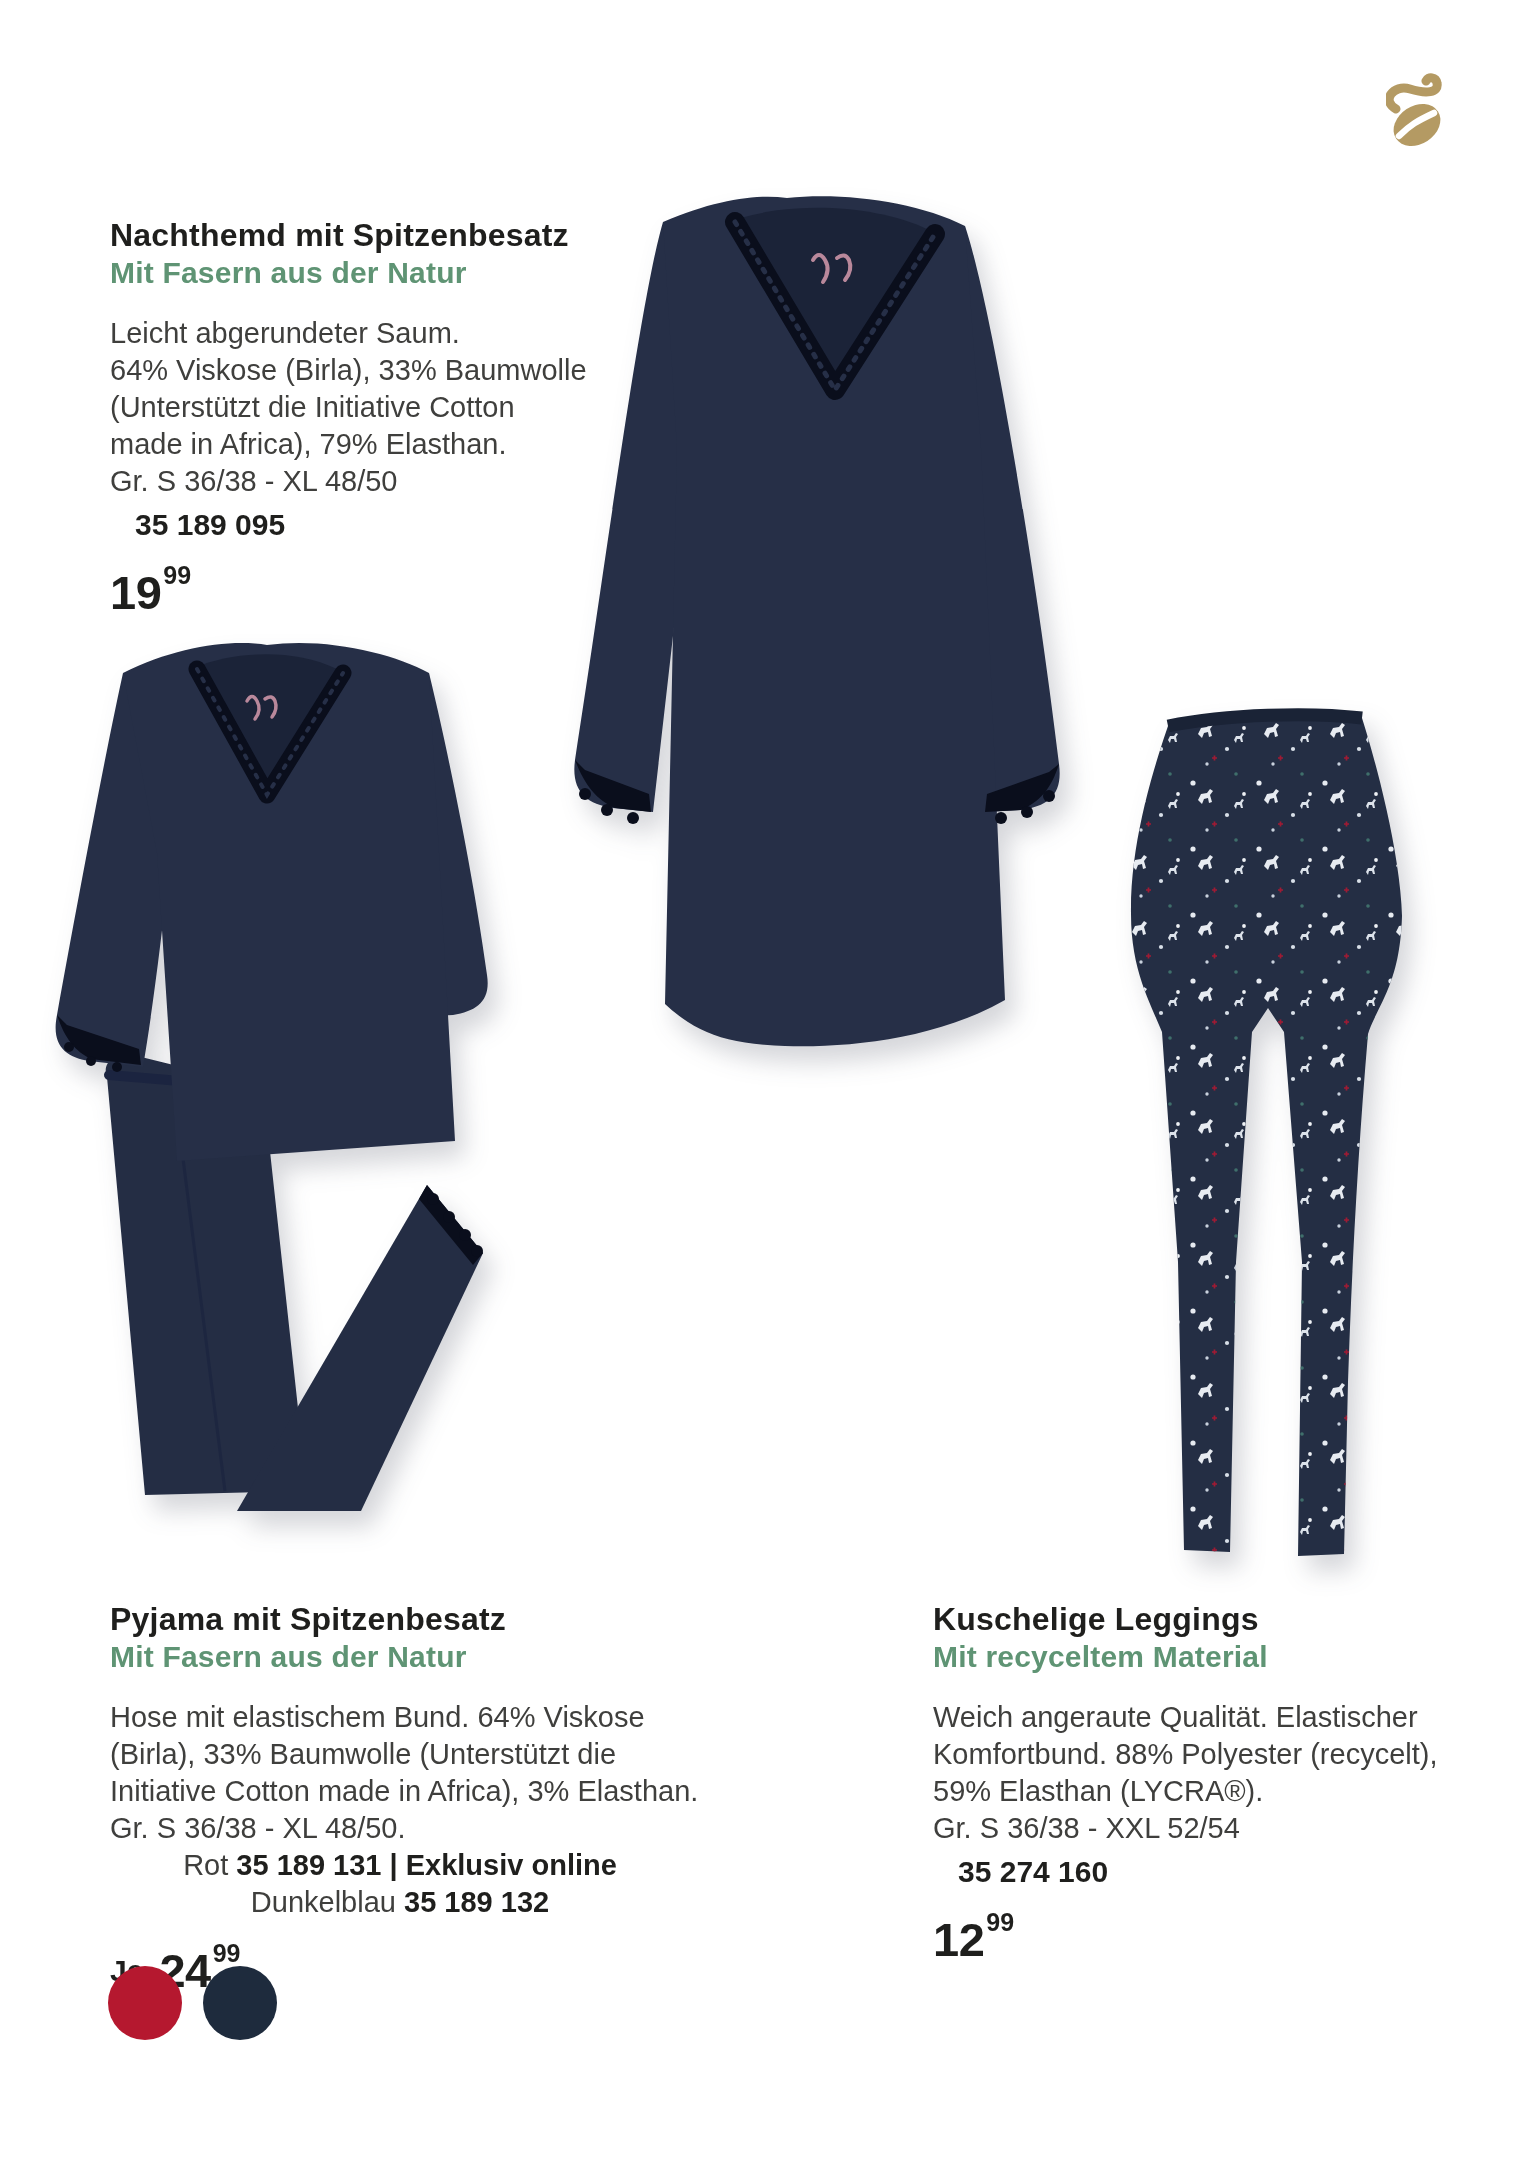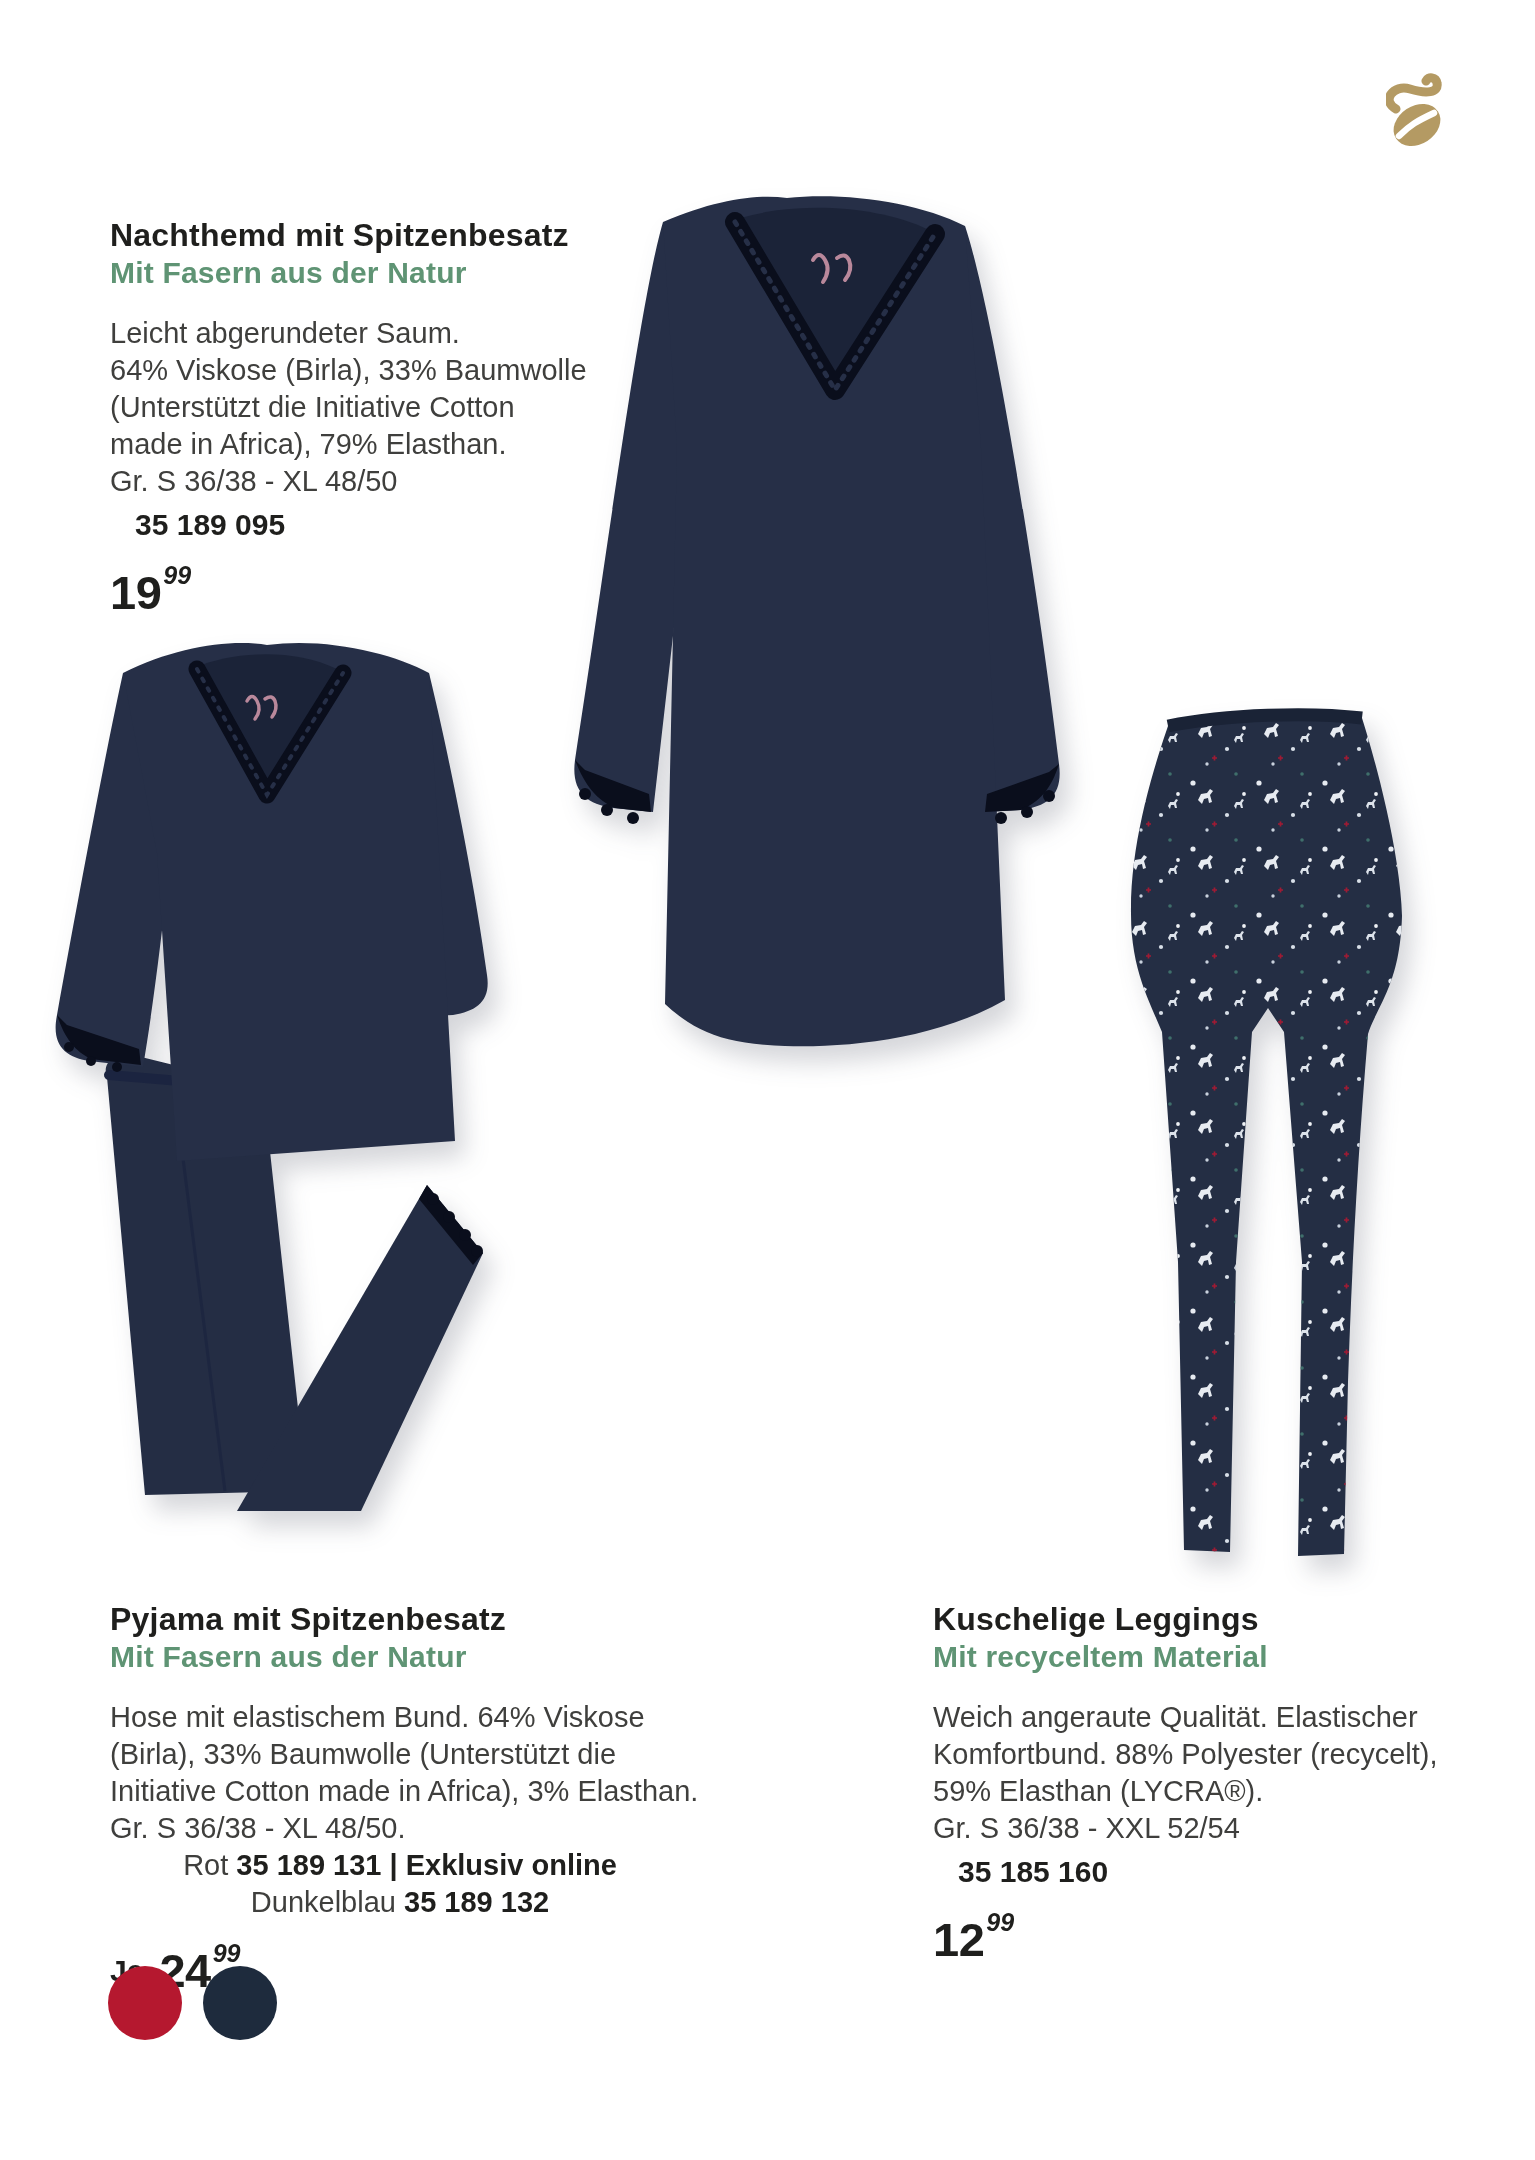--- a/index.html
+++ b/index.html
@@ -10,21 +10,21 @@
   .title{font-size:32px;font-weight:700;color:#1f1f1d;line-height:38px;letter-spacing:.2px;}
   .hl{font-size:30px;font-weight:700;color:#5f9474;line-height:38px;letter-spacing:.2px;}
   .body{font-size:29px;color:#3f3f3d;line-height:37px;margin-top:23px;}
   .body div{white-space:nowrap;}
   .art{font-size:30px;font-weight:700;color:#1f1f1d;line-height:37px;margin-top:6px;margin-left:25px;}
   .variants{font-size:29px;color:#3f3f3d;line-height:37px;text-align:center;}
   .variants b{color:#1f1f1d;font-weight:700;}
   .price-row{display:flex;align-items:center;margin-top:22px;}
   .je{font-size:30px;font-weight:700;color:#1f1f1d;margin-right:16px;}
   .price-main{font-size:47px;font-weight:700;color:#1f1f1d;letter-spacing:-.5px;}
-  .price-sup{font-size:25px;font-weight:700;color:#1f1f1d;position:relative;top:-17px;margin-left:2px;font-style:italic;}
+  .price-sup{font-size:25px;font-weight:700;color:#1f1f1d;position:relative;top:-17px;margin-left:2px;}
   .swatch{position:absolute;width:74px;height:74px;border-radius:50%;}
   .garment{filter:drop-shadow(10px 16px 12px rgba(45,50,70,.20));}
 </style>
 </head>
 <body>
 
 <div id="page">
 
   <svg class="abs" style="left:1386px;top:72px" width="66" height="76" viewBox="0 0 66 76">
     <path d="M10,37 C-5,29 7,12 24,17 C40,22 53,21 51,11 C50,5 42,4 40,9" fill="none" stroke="#b49a63" stroke-width="9" stroke-linecap="round"></path>
@@ -156,20 +156,20 @@
 
   <div class="abs tblock" style="left:933px;top:1600px;width:520px">
     <div class="title">Kuschelige Leggings</div>
     <div class="hl">Mit recyceltem Material</div>
     <div class="body">
       <div>Weich angeraute Qualität. Elastischer</div>
       <div>Komfortbund. 88% Polyester (recycelt),</div>
       <div>59% Elasthan (LYCRA®).</div>
       <div>Gr. S 36/38 - XXL 52/54</div>
     </div>
-    <div class="art">35 185 160</div>
+    <div class="art">35 274 160</div>
     <div class="price-row">
       <span class="price-main">12</span>
         <span class="price-sup">99</span>
     </div>
   </div>
 
 </div>
 
 </body></html>

